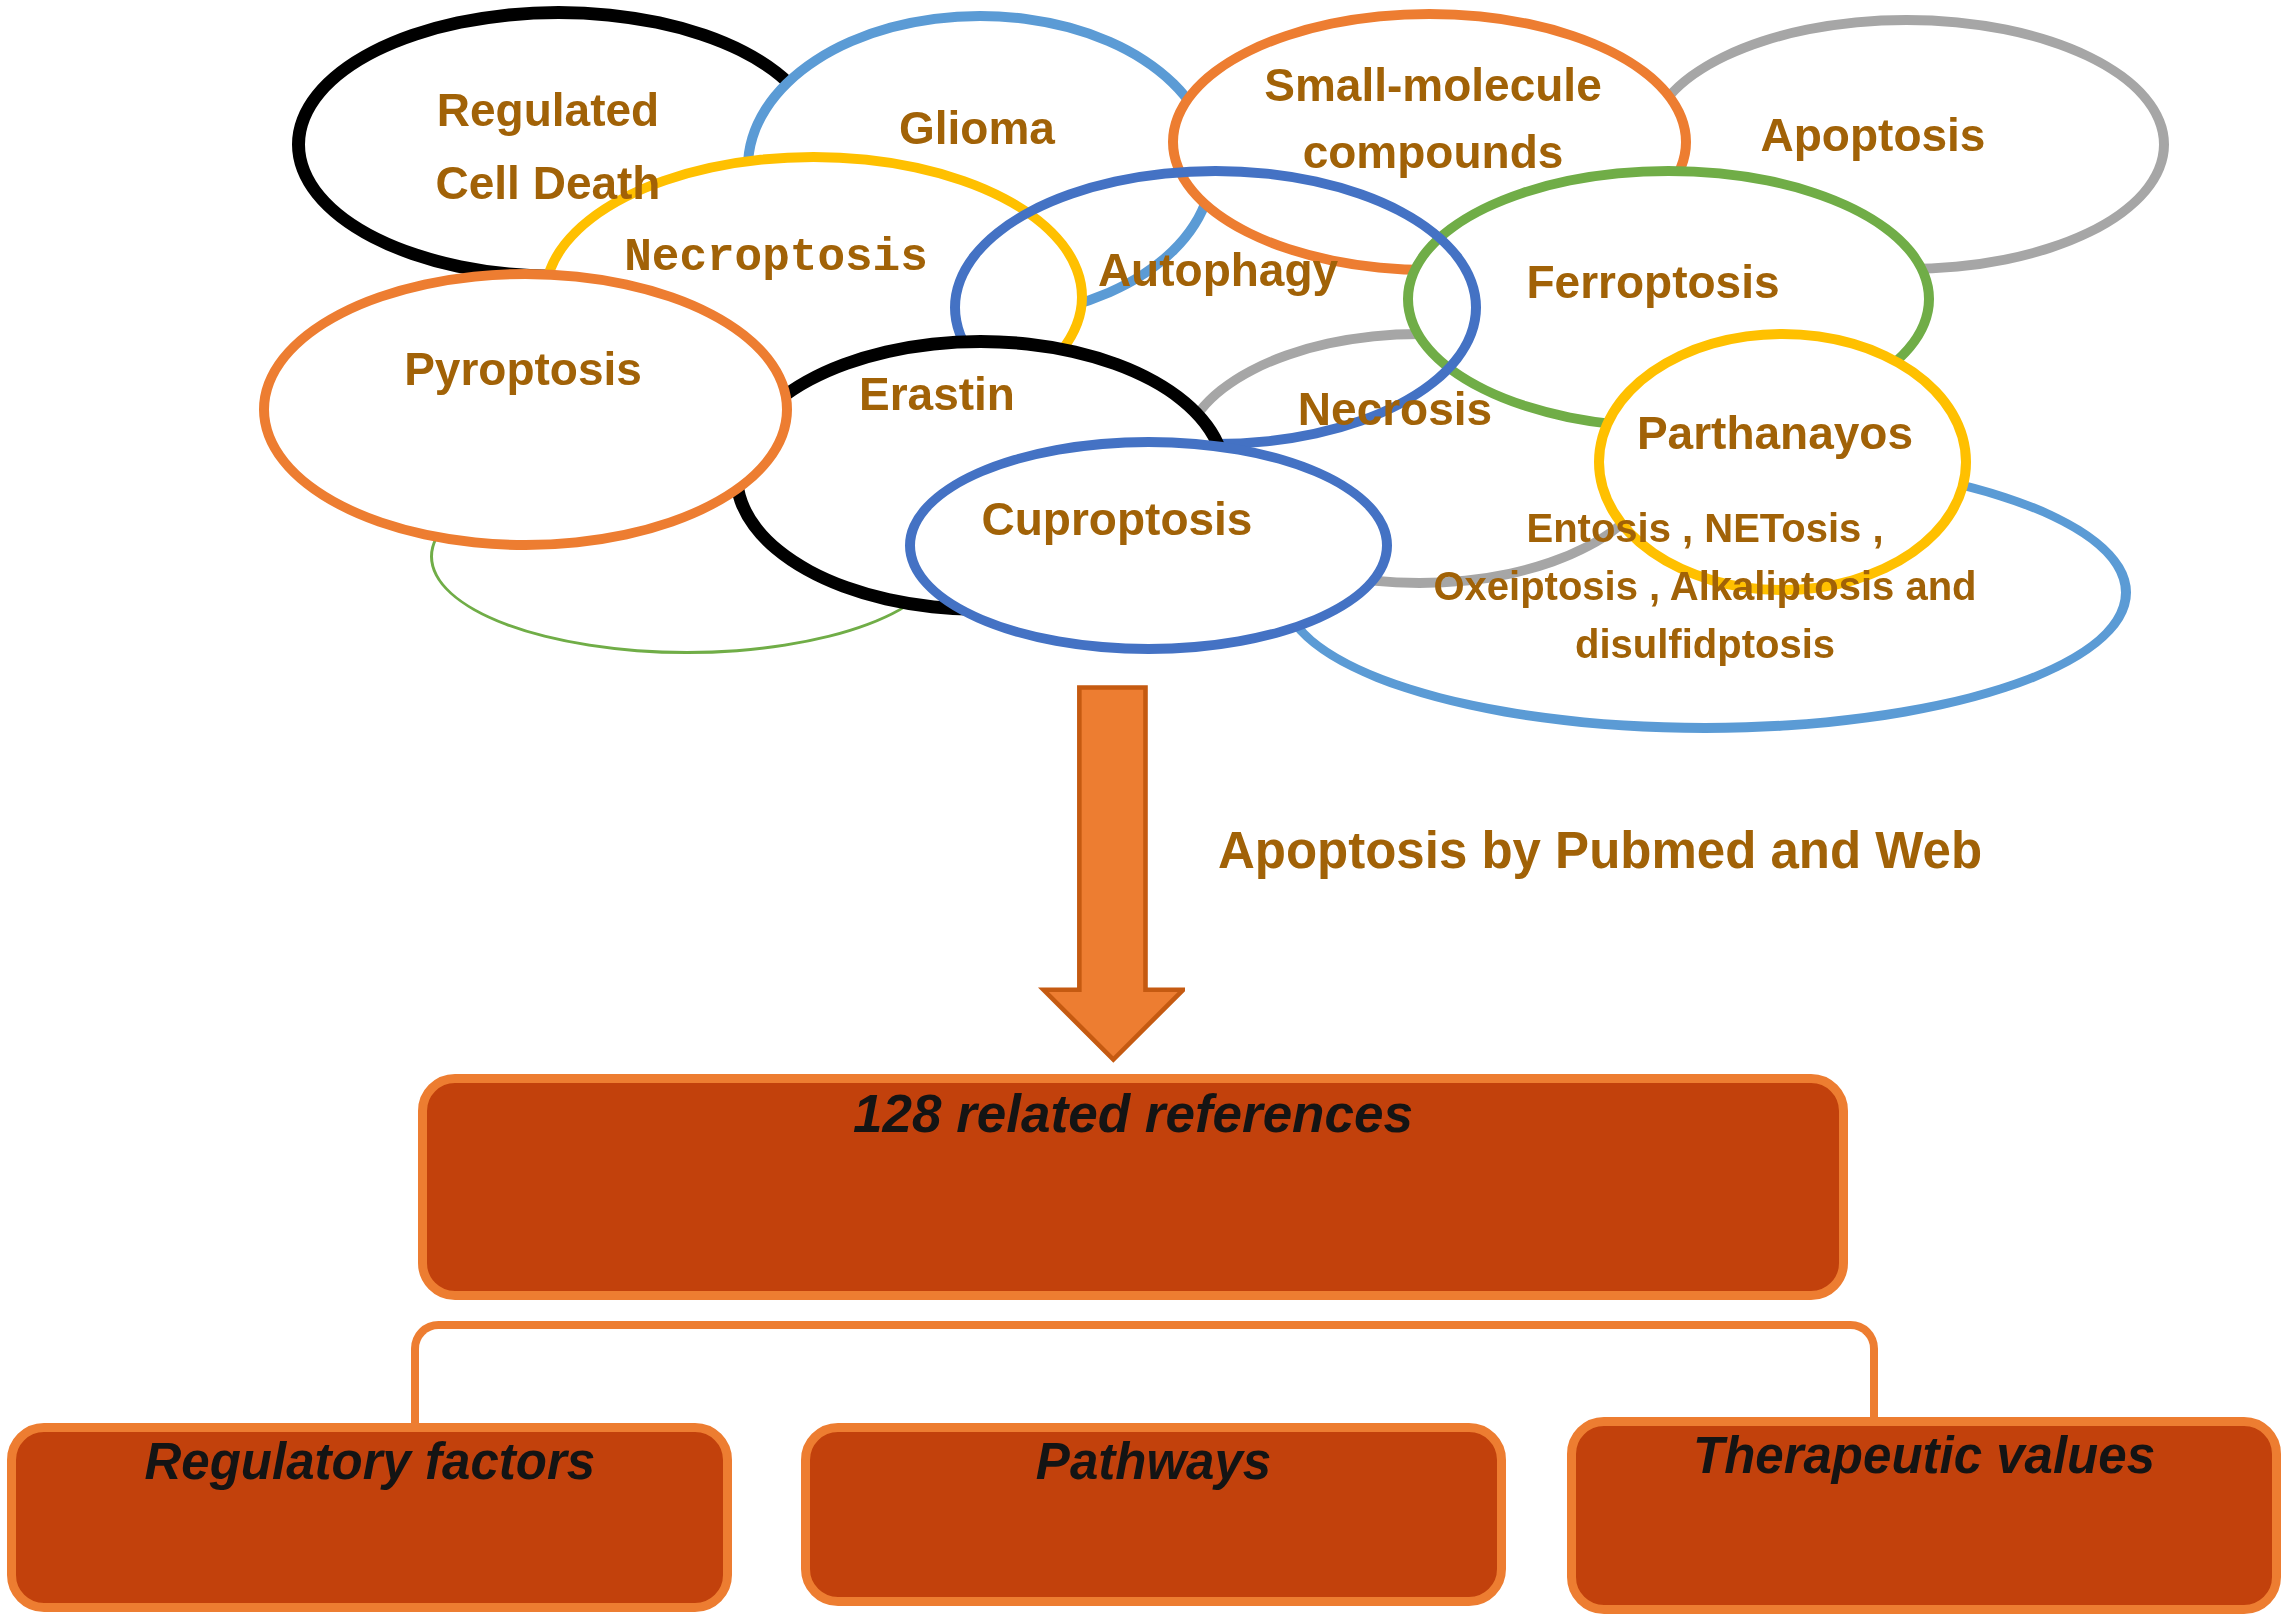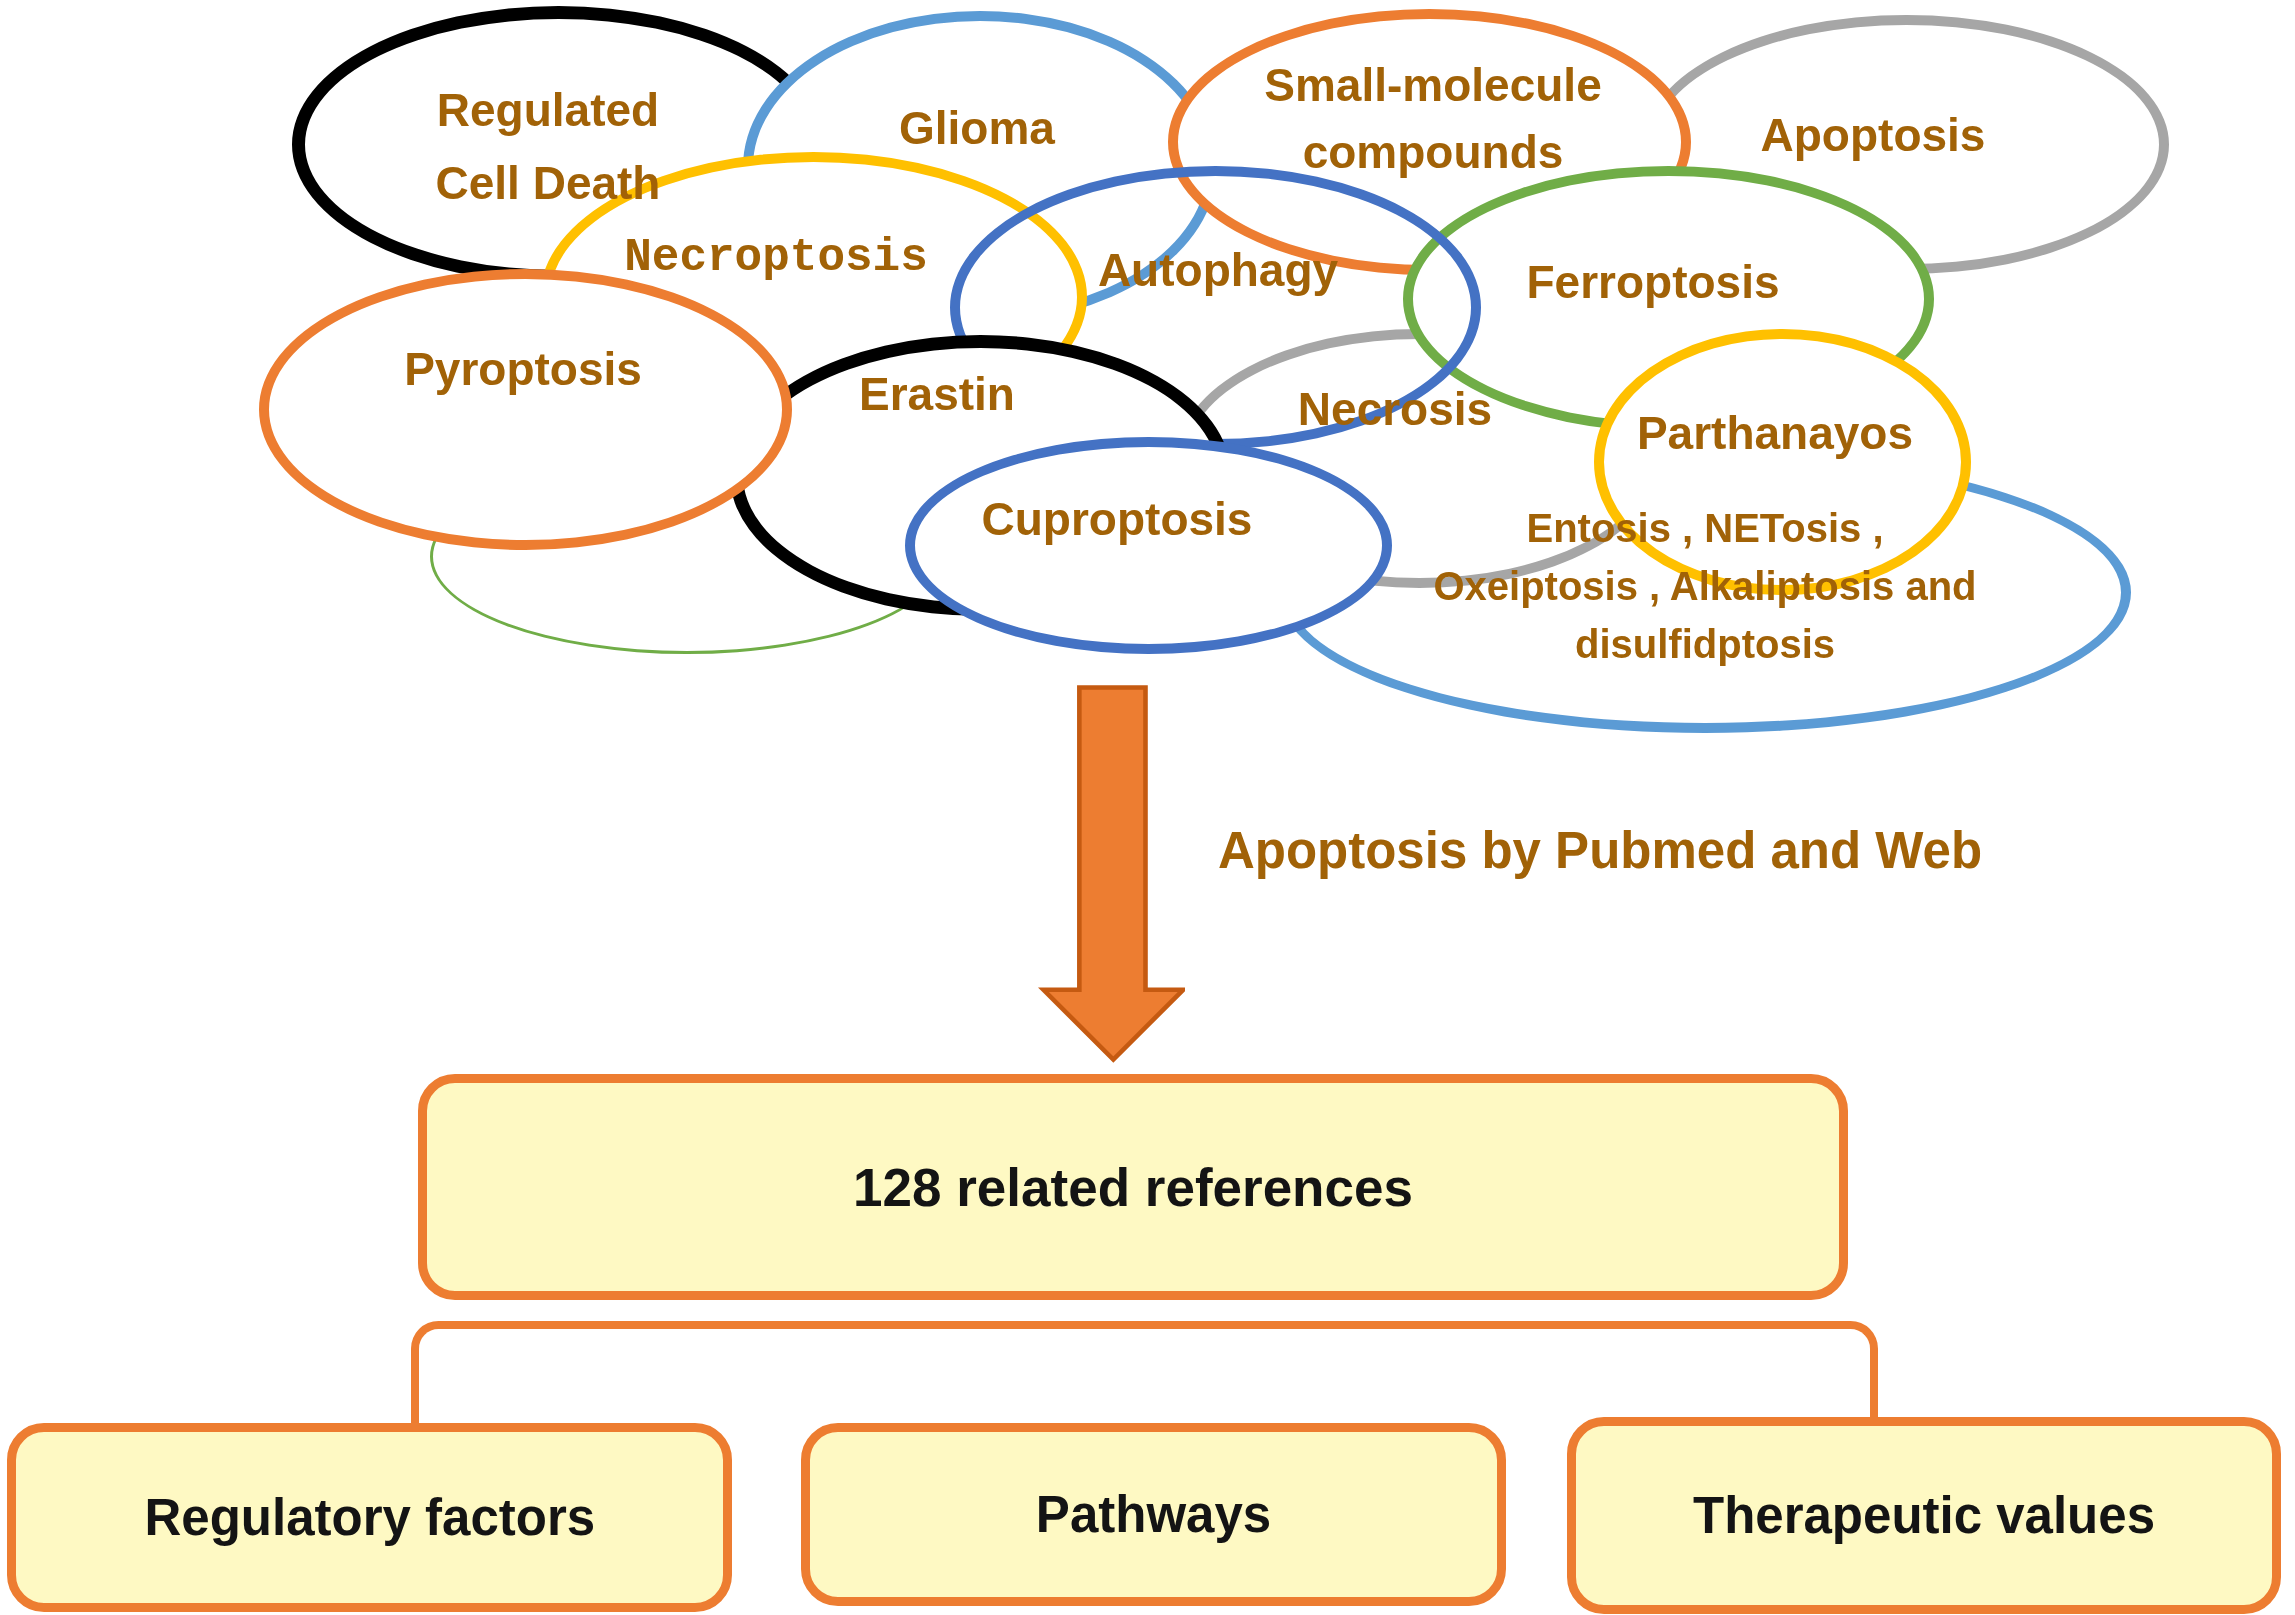--- a/index.html
+++ b/index.html
@@ -69,30 +69,30 @@
   
   #lbl-selected{
     left:1600px; top:850px;
     font-size:51px; line-height:71px;
     z-index:20;
   }
   
   .obox{
     position:absolute;
     box-sizing:border-box;
-    background:#fef9c3;
+    background:#c2410c;
     border:9.2px solid #ED7D31;
     border-radius:37px;
     display:flex;
-    align-items:center;
     justify-content:center;
     font-weight:700;
     color:#141414;
     z-index:30;
     text-align:center;
+    font-style:italic;
   }
   #box-references{left:418px; top:1074px; width:1430px; height:226px; font-size:53px;}
   #bracket{
     position:absolute;
     left:411px; top:1321px; width:1467px; height:121px;
     box-sizing:border-box;
     border:8.3px solid #ED7D31;
     border-bottom:none;
     border-radius:27.5px 27.5px 0 0;
     z-index:22;

